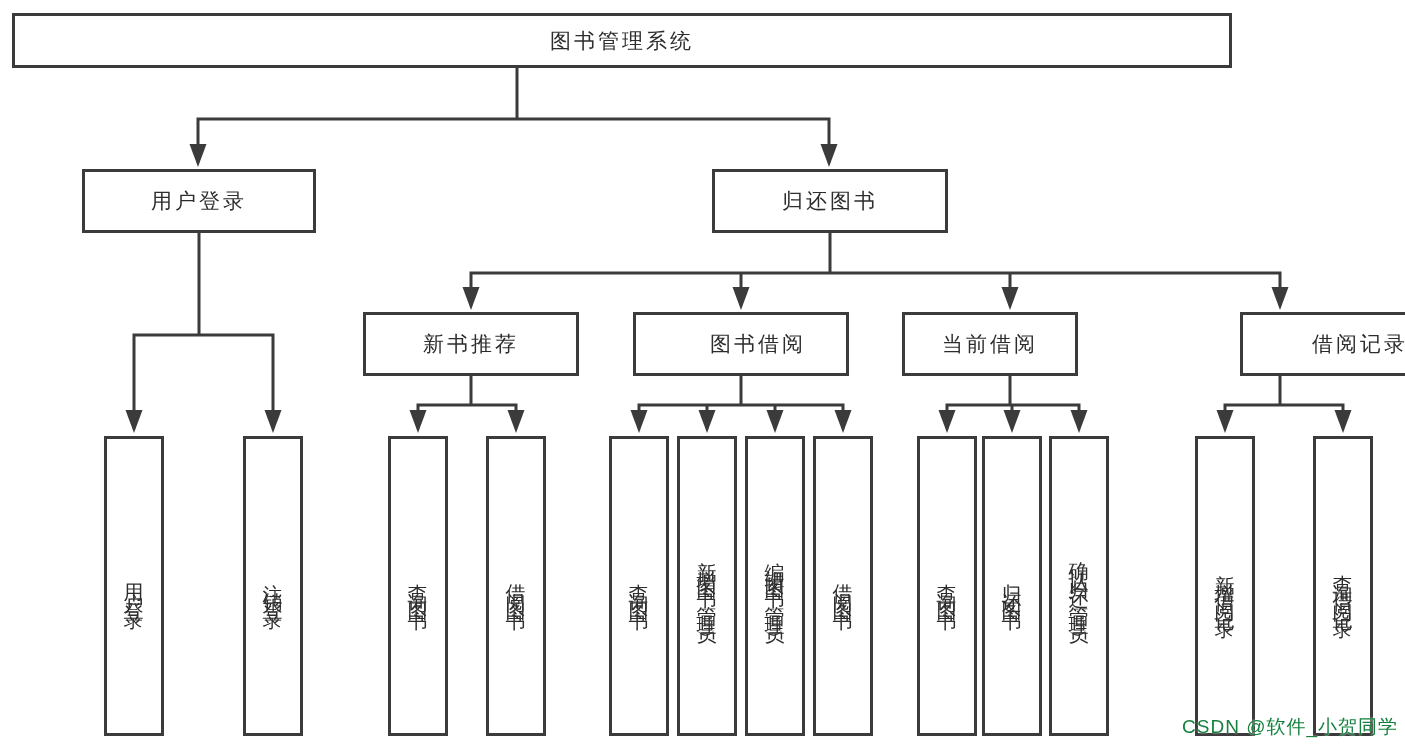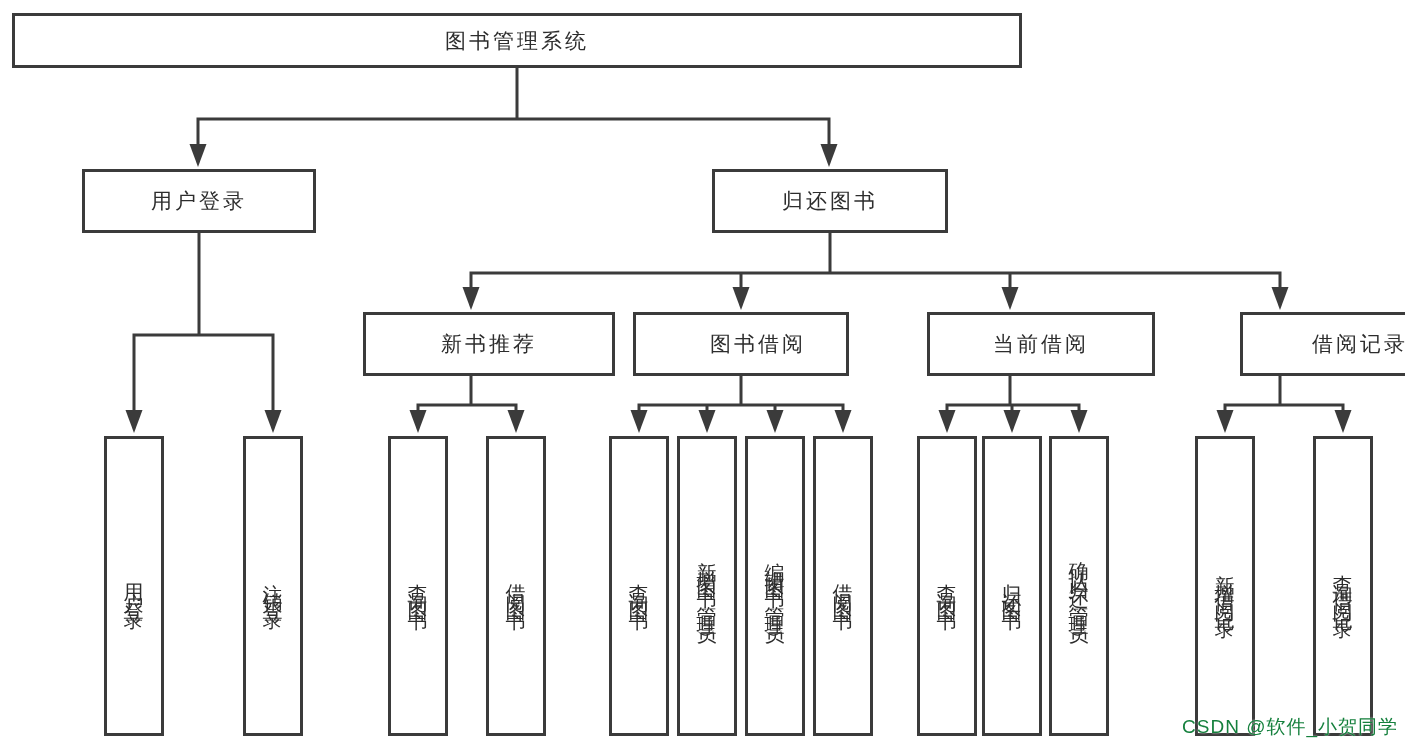--- a/index.html
+++ b/index.html
@@ -35,21 +35,21 @@
     display: flex;
     align-items: center;
     justify-content: center;
     color: #2d2d2d;
     font-size: 21px;
     letter-spacing: 3px;
     text-align: center;
     white-space: nowrap;
   }
   .lvl { height: 64px; }
-  .root-box { left: 12px; top: 13px; width: 1010px; height: 55px; }
+  .root-box { left: 12px; top: 13px; width: 1220px; height: 55px; }
   .leaf {
     top: 436px;
     width: 60px;
     height: 300px;
     writing-mode: vertical-rl;
     font-size: 20px;
     letter-spacing: 9px;
     line-height: 54px;
     white-space: normal;
   }
@@ -109,23 +109,23 @@
       <path class="ar" d="M1225 433 L1216.5 410 L1233.5 410 Z"></path>
       <path class="ar" d="M1343 433 L1334.5 410 L1351.5 410 Z"></path>
     </g>
   </svg>
 
   <div class="node root-box">图书管理系统</div>
 
   <div class="node lvl" style="left:82px; top:169px; width:234px;">用户登录</div>
   <div class="node lvl" style="left:712px; top:169px; width:236px;">归还图书</div>
 
-  <div class="node lvl" style="left:363px; top:312px; width:252px;">新书推荐</div>
+  <div class="node lvl" style="left:363px; top:312px; width:216px;">新书推荐</div>
   <div class="node lvl" style="left:633px; top:312px; width:216px;padding-left:34px;">图书借阅</div>
-  <div class="node lvl" style="left:927px; top:312px; width:228px;">当前借阅</div>
+  <div class="node lvl" style="left:902px; top:312px; width:176px;">当前借阅</div>
   <div class="node lvl" style="left:1240px; top:312px; width:240px;">借阅记录</div>
 
   <div class="node leaf" style="left:104px;">用户登录</div>
   <div class="node leaf" style="left:243px;">注销登录</div>
 
   <div class="node leaf" style="left:388px;">查询图书</div>
   <div class="node leaf" style="left:486px;">借阅图书</div>
 
   <div class="node leaf" style="left:609px;">查询图书</div>
   <div class="node leaf" style="left:677px;">新增图书（管理员）</div>

